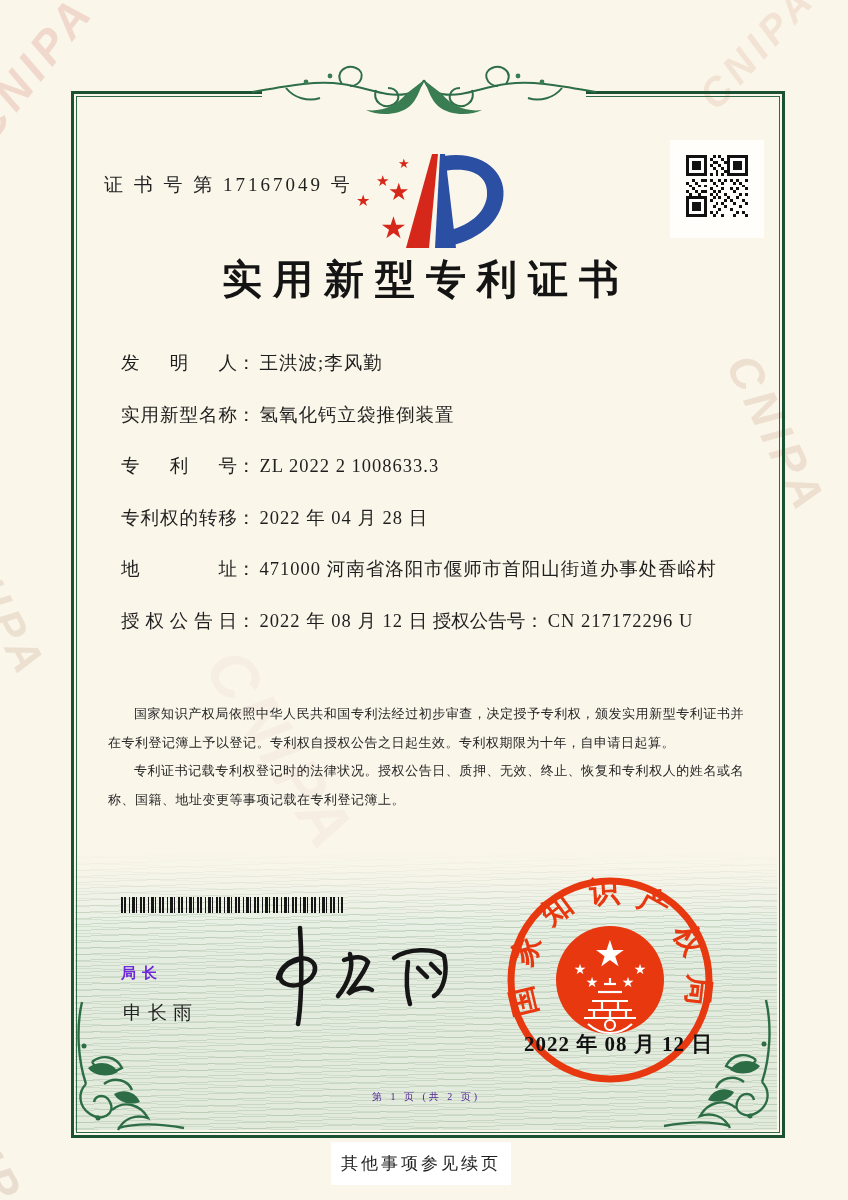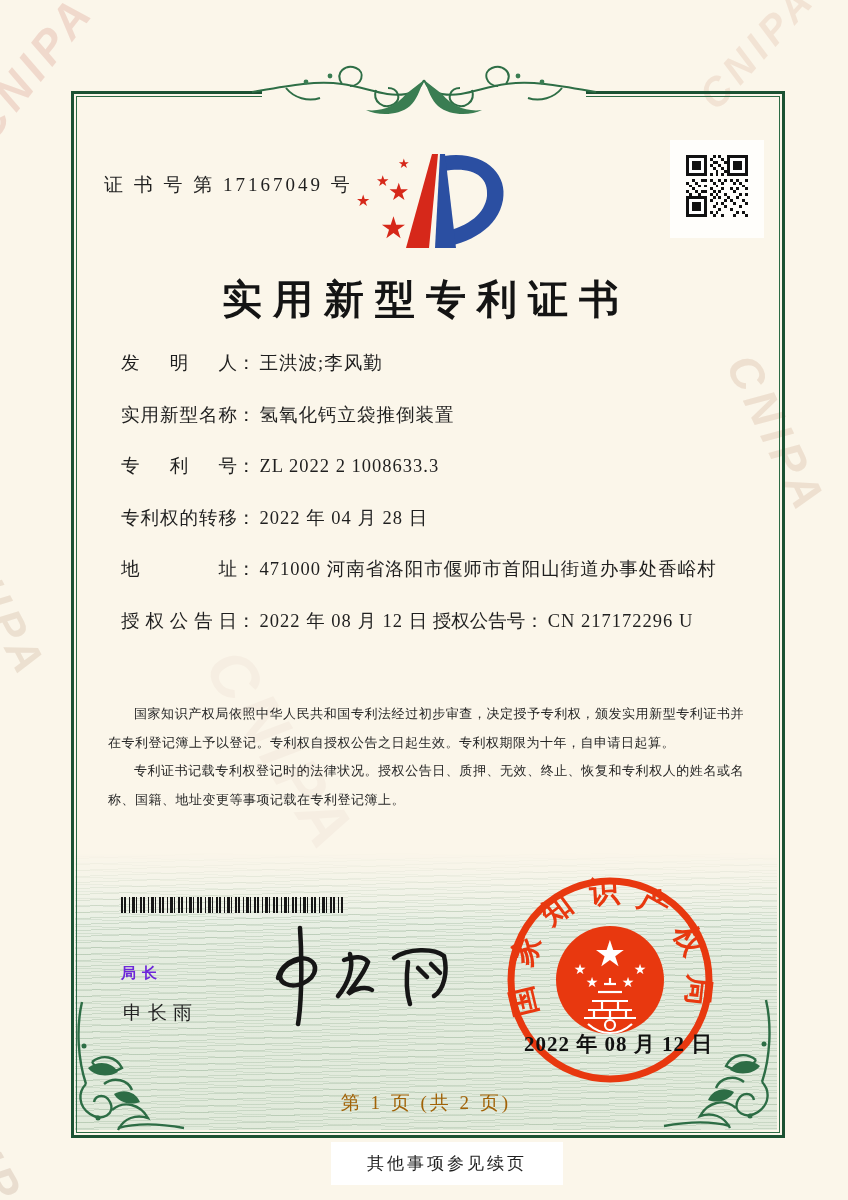--- a/index.html
+++ b/index.html
@@ -35,21 +35,21 @@
   .orn-br{left:660px;top:996px;transform:scaleX(-1);}
 
   .cert-no{position:absolute;left:104px;top:146px;font-size:19px;letter-spacing:3px;color:#1f1f1f;margin-top:26px;}
 
   .logo{position:absolute;left:332px;top:146px;width:185px;height:114px;}
 
   .qr-patch{position:absolute;left:670px;top:140px;width:94px;height:98px;background:#fffefb;}
   .qr{position:absolute;left:16px;top:15px;}
 
   .title{position:absolute;left:72px;top:252px;width:708px;text-align:center;
-    font-size:40px;font-weight:700;letter-spacing:11px;color:#141414;margin-top:20px;}
+    font-size:40px;font-weight:700;letter-spacing:11px;color:#141414;}
 
   .fields{position:absolute;left:121px;top:350px;width:640px;}
   .field-row{height:22px;margin-bottom:29.5px;font-size:18.5px;color:#1f1f1f;white-space:nowrap;}
   .field-label{display:inline-block;width:116px;text-align:justify;text-align-last:justify;vertical-align:top;}
   .colon{display:inline-block;margin-right:4px;}
   .field-value{letter-spacing:1px;}
   .grant-group{display:inline-block;}
 
   .body-text{position:absolute;left:108px;top:700px;width:636px;font-size:13px;line-height:28.5px;
     color:#262626;letter-spacing:0.5px;text-align:justify;}
@@ -60,23 +60,23 @@
 
   .sig-title{position:absolute;left:121px;top:964px;font-size:15px;letter-spacing:6px;color:#6d28d9;font-weight:bold;}
   .sig-name{position:absolute;left:123px;top:1000px;font-size:19px;letter-spacing:6px;color:#1f1f1f;}
   .sig-script{position:absolute;left:248px;top:916px;}
 
   .seal{position:absolute;left:504px;top:874px;width:212px;height:212px;}
   .seal-date{position:absolute;left:524px;top:1030px;width:200px;font-size:21px;letter-spacing:1px;
     color:#111;font-weight:600;}
 
   .page-indicator{position:absolute;left:72px;top:1090px;width:708px;text-align:center;
-    font-size:19px;letter-spacing:3px;color:#a16207;}
-
-  .cont-note{position:absolute;left:331px;top:1142px;background:#ffffff;padding:10px 36px;
+    font-size:10px;letter-spacing:3px;color:#4c1d95;}
+
+  .cont-note{position:absolute;left:331px;top:1142px;background:#ffffff;padding:10px 10px;
     font-size:17px;letter-spacing:3px;color:#1f1f1f;}
 </style>
 </head>
 <body>
 
 <div class="page">
 
   <div class="wm wm1">CNIPA</div>
   <div class="wm wm2">CNIPA</div>
   <div class="wm wm3">CNIPA</div>

